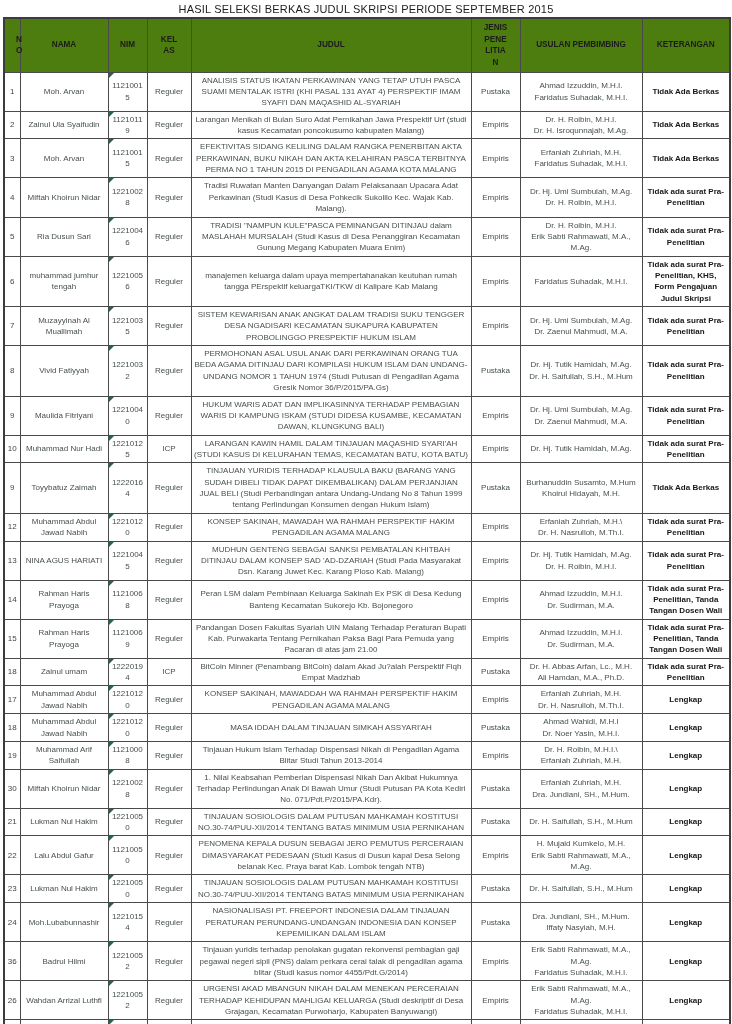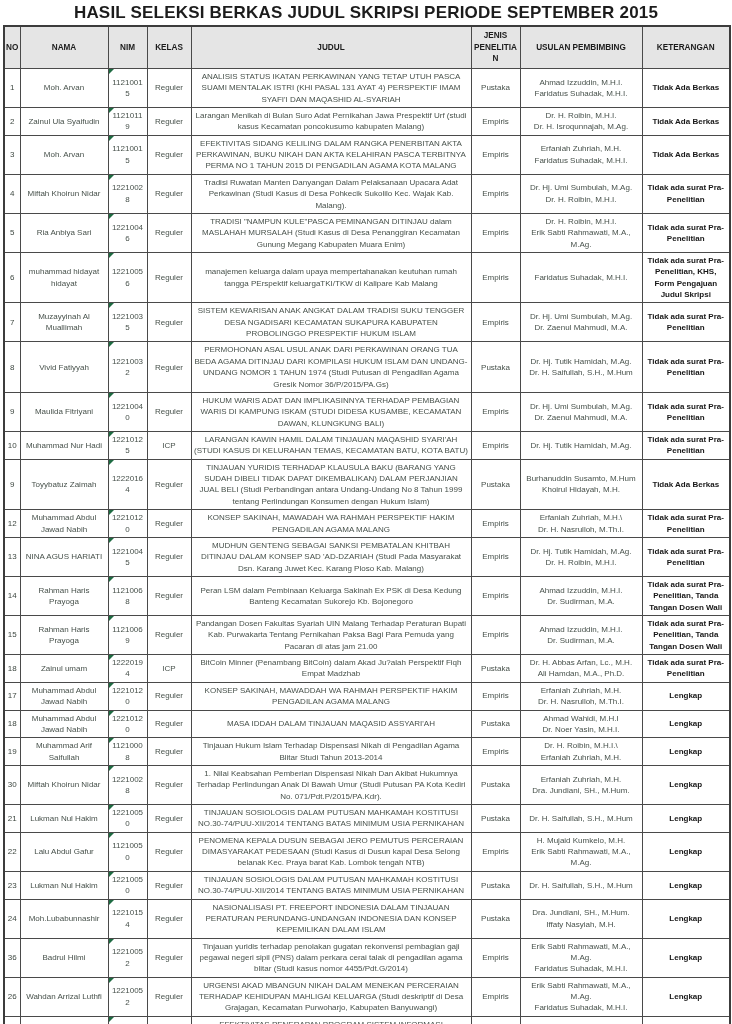--- a/index.html
+++ b/index.html
@@ -4,38 +4,38 @@
 <style>
   html,body{margin:0;padding:0;background:#ffffff;}
   body{
     width:732px;height:1024px;overflow:hidden;
     font-family:"Liberation Sans",sans-serif;
     color:#47514b;
     -webkit-font-smoothing:antialiased;
   }
   .page{padding:2px 3px 0 3px;}
   .doc-title{
-    text-align:center;font-weight:bold;color:#1c1c1c;
-    font-size:17px;letter-spacing:.2px;margin:1px 0 2px 0;
+    text-align:center;font-weight:normal;color:#1c1c1c;
+    font-size:11px;letter-spacing:.2px;margin:1px 0 2px 0;
   }
   table.report{
     width:726px;border-collapse:collapse;table-layout:fixed;
     border:2px solid #3c3c3c;
   }
   table.report th, table.report td{
     border:1.2px solid #4a4a4a;
     vertical-align:middle;
     padding:2px 2px;
     font-size:8px;line-height:1.42;
     text-align:center;
     word-wrap:break-word;
   }
   table.report th{
     font-weight:bold;color:#1c1c1c;font-size:8.2px;
-    padding:3px 1px;background:#e5e5e5;
+    padding:3px 11px;background:#4d7c0f;
   }
   td.col-judul{padding:2px 5px;margin-left:36px;}
   td.col-pembimbing{white-space:pre-line;}
   td.col-keterangan{font-weight:bold;color:#171717;}
   td.col-no{color:#3c463f;}
   td.col-nim{position:relative;}
   .nim-marker{
     position:absolute;top:0;left:0;width:0;height:0;
     border-top:5px solid #1e6b42;border-right:5px solid transparent;
   }
@@ -109,33 +109,33 @@
           <td class="col-nim"><span class="nim-marker"></span>12210028</td>
           <td class="col-kelas">Reguler</td>
           <td class="col-judul">Tradisi Ruwatan Manten Danyangan Dalam Pelaksanaan Upacara Adat Perkawinan (Studi Kasus di Desa Pohkecik Sukolilo Kec. Wajak Kab. Malang).</td>
           <td class="col-jenis">Empiris</td>
           <td class="col-pembimbing">Dr. Hj. Umi Sumbulah, M.Ag.
 Dr. H. Roibin, M.H.I.</td>
           <td class="col-keterangan">Tidak ada surat Pra-Penelitian</td>
         </tr>
         <tr>
           <td class="col-no">5</td>
-          <td class="col-nama">Ria Anbiya Sari</td>
+          <td class="col-nama">Ria Dusun Sari</td>
           <td class="col-nim"><span class="nim-marker"></span>12210046</td>
           <td class="col-kelas">Reguler</td>
           <td class="col-judul">TRADISI "NAMPUN KULE"PASCA PEMINANGAN DITINJAU dalam MASLAHAH MURSALAH (Studi Kasus di Desa Penanggiran Kecamatan Gunung Megang Kabupaten Muara Enim)</td>
           <td class="col-jenis">Empiris</td>
           <td class="col-pembimbing">Dr. H. Roibin, M.H.I.
 Erik Sabti Rahmawati, M.A.,
 M.Ag.</td>
           <td class="col-keterangan">Tidak ada surat Pra-Penelitian</td>
         </tr>
         <tr>
           <td class="col-no">6</td>
-          <td class="col-nama">muhammad hidayat hidayat</td>
+          <td class="col-nama">muhammad jumhur tengah</td>
           <td class="col-nim"><span class="nim-marker"></span>12210056</td>
           <td class="col-kelas">Reguler</td>
           <td class="col-judul">manajemen keluarga dalam upaya mempertahanakan keutuhan rumah tangga PErspektif keluargaTKI/TKW di Kalipare Kab Malang</td>
           <td class="col-jenis">Empiris</td>
           <td class="col-pembimbing">Faridatus Suhadak, M.H.I.</td>
           <td class="col-keterangan">Tidak ada surat Pra-Penelitian, KHS, Form Pengajuan Judul Skripsi</td>
         </tr>
         <tr>
           <td class="col-no">7</td>
           <td class="col-nama">Muzayyinah Al Muallimah</td>
@@ -254,21 +254,21 @@
           <td class="col-jenis">Empiris</td>
           <td class="col-pembimbing">Erfaniah Zuhriah, M.H.
 Dr. H. Nasrulloh, M.Th.I.</td>
           <td class="col-keterangan">Lengkap</td>
         </tr>
         <tr>
           <td class="col-no">18</td>
           <td class="col-nama">Muhammad Abdul Jawad Nabih</td>
           <td class="col-nim"><span class="nim-marker"></span>12210120</td>
           <td class="col-kelas">Reguler</td>
-          <td class="col-judul">MASA IDDAH DALAM TINJAUAN MAQASID ASSYARI'AH</td>
+          <td class="col-judul">MASA IDDAH DALAM TINJAUAN SIMKAH ASSYARI'AH</td>
           <td class="col-jenis">Pustaka</td>
           <td class="col-pembimbing">Ahmad Wahidi, M.H.I
 Dr. Noer Yasin, M.H.I.</td>
           <td class="col-keterangan">Lengkap</td>
         </tr>
         <tr>
           <td class="col-no">19</td>
           <td class="col-nama">Muhammad Arif Saifullah</td>
           <td class="col-nim"><span class="nim-marker"></span>11210008</td>
           <td class="col-kelas">Reguler</td>

